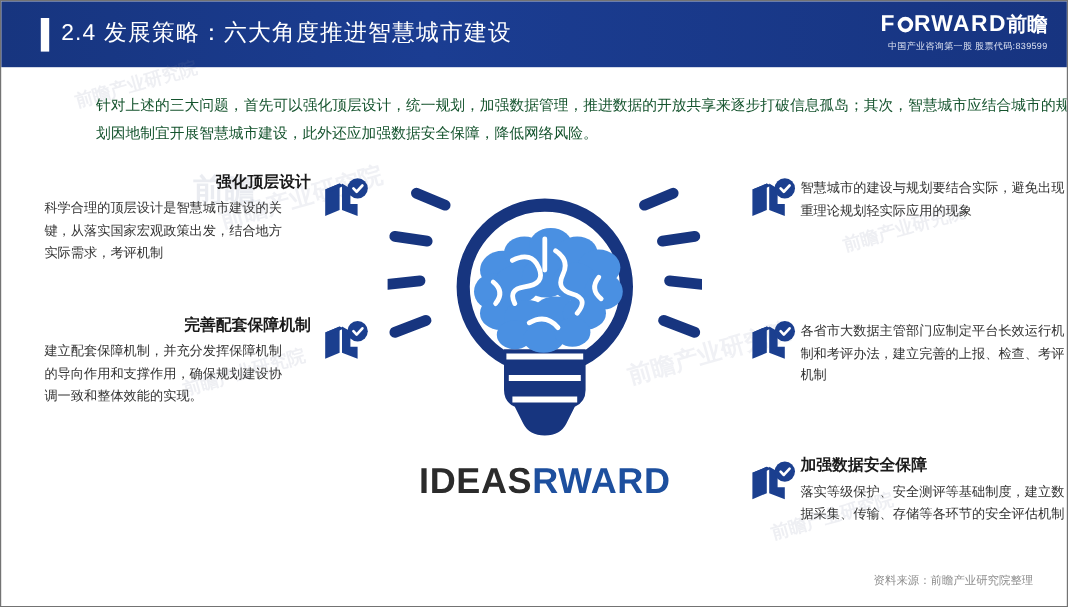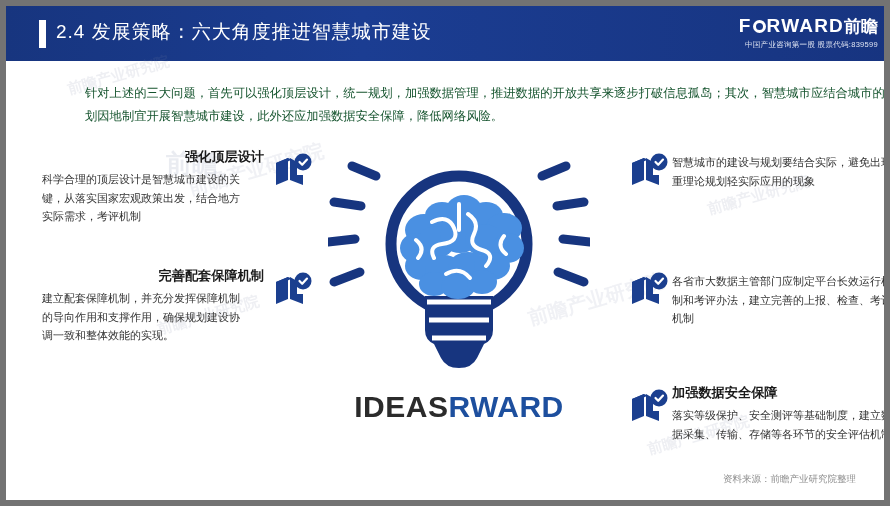--- a/index.html
+++ b/index.html
@@ -7,21 +7,21 @@
     width:890px;height:506px;
     background:#ffffff;
     font-family:"Liberation Sans","DejaVu Sans",sans-serif;
     overflow:hidden;
     position:relative;
   }
   .slide{
     position:absolute;inset:0;
     width:890px;height:506px;
     background:#ffffff;
-    border:6px solid #737373;
+    border:1px solid #737373;
     box-sizing:border-box;
     overflow:hidden;
   }
 
   
   .header{
     position:absolute;left:0;top:0;width:890px;height:55px;
     background:#1a3a8f;
     background:linear-gradient(90deg,#17357f 0%,#1b3d92 40%,#173480 100%);
   }

